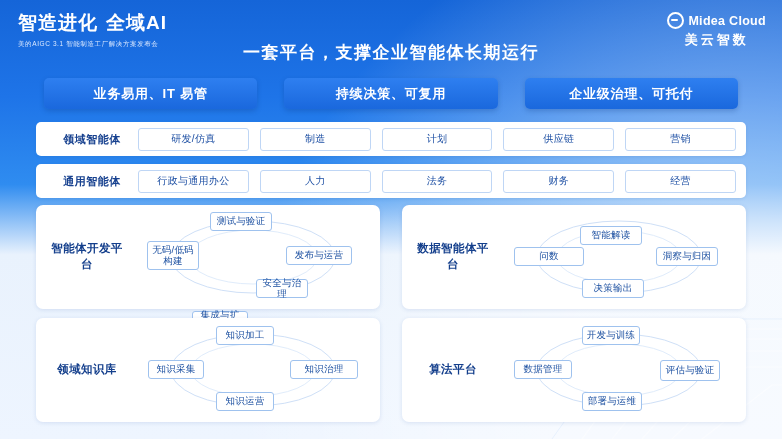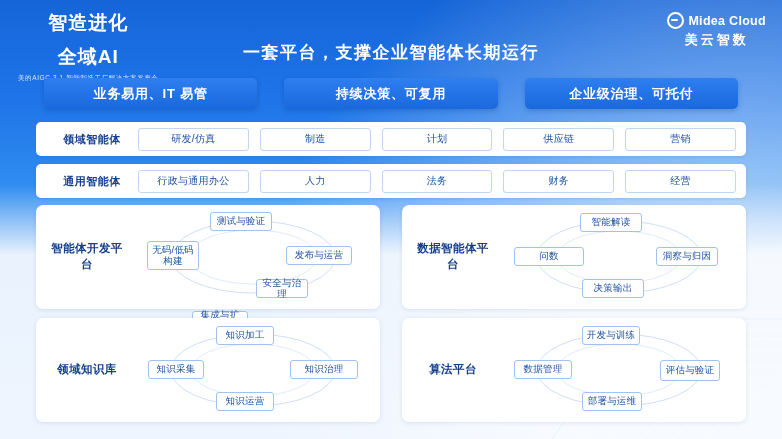--- a/index.html
+++ b/index.html
@@ -15,21 +15,21 @@
       radial-gradient(circle at 95% 92%, rgba(255,255,255,.55) 0 22%, rgba(255,255,255,0) 60%),
       linear-gradient(180deg,#1565d8 0%,#1e74e8 22%,#2f8cf0 42%,#e9f2fd 58%,#eef5ff 100%);
   }
   
   .deco{
     position:absolute;right:0;bottom:0;width:240px;height:150px;
     overflow:hidden;pointer-events:none;opacity:.55;
   }
   
   .brand{position:absolute;left:18px;top:10px;color:#fff;}
-  .brand-line1{font-size:19px;font-weight:bold;letter-spacing:1px;display:flex;align-items:center;gap:8px;flex-direction:column;}
+  .brand-line1{font-size:19px;font-weight:bold;letter-spacing:1px;display:flex;align-items:flex-end;gap:8px;}
   .brand-line1 .b2{font-size:19px;font-weight:bold;}
   .brand-sub{font-size:6.5px;margin-top:4px;letter-spacing:.6px;color:#dce9ff;}
   .logo{position:absolute;right:16px;top:12px;text-align:center;color:#fff;}
   .logo-top{font-size:12.5px;font-weight:bold;letter-spacing:.3px;display:flex;align-items:center;gap:4px;justify-content:center;}
   .logo-bottom{font-size:13px;font-weight:bold;letter-spacing:3px;margin-top:2px;}
   .logo-mark{display:inline-block;width:13px;height:13px;border-radius:50%;border:2px solid #fff;position:relative;}
   .logo-mark:after{content:"";position:absolute;left:2px;top:4.5px;width:7px;height:2px;background:#fff;border-radius:2px;}
   .title{
     position:absolute;left:0;right:0;top:41px;text-align:center;
     color:#fff;font-size:17px;font-weight:bold;letter-spacing:1.5px;
@@ -167,21 +167,21 @@
     </div>
   </div>
 
   <div class="panel p2">
     <div class="panel-title">数据智能体平台</div>
     <div class="panel-body">
       <svg class="links" viewBox="0 0 246 104" preserveAspectRatio="none">
         <ellipse cx="123" cy="52" rx="82" ry="36" fill="none" stroke="#cfe0f7" stroke-width="1"></ellipse>
         <ellipse cx="123" cy="52" rx="62" ry="26" fill="none" stroke="#e0ecfb" stroke-width="1"></ellipse>
       </svg>
-      <div class="node" style="left:84px;top:8px;width:62px;height:19px;">智能解读</div>
+      <div class="node" style="left:84px;top:21px;width:62px;height:19px;">智能解读</div>
       <div class="node" style="left:18px;top:42px;width:70px;height:19px;">问数</div>
       <div class="node" style="left:160px;top:42px;width:62px;height:19px;">洞察与归因</div>
       <div class="node" style="left:86px;top:74px;width:62px;height:19px;">决策输出</div>
     </div>
   </div>
 
   <div class="panel p3">
     <div class="panel-title">领域知识库</div>
     <div class="panel-body">
       <svg class="links" viewBox="0 0 246 104" preserveAspectRatio="none">

